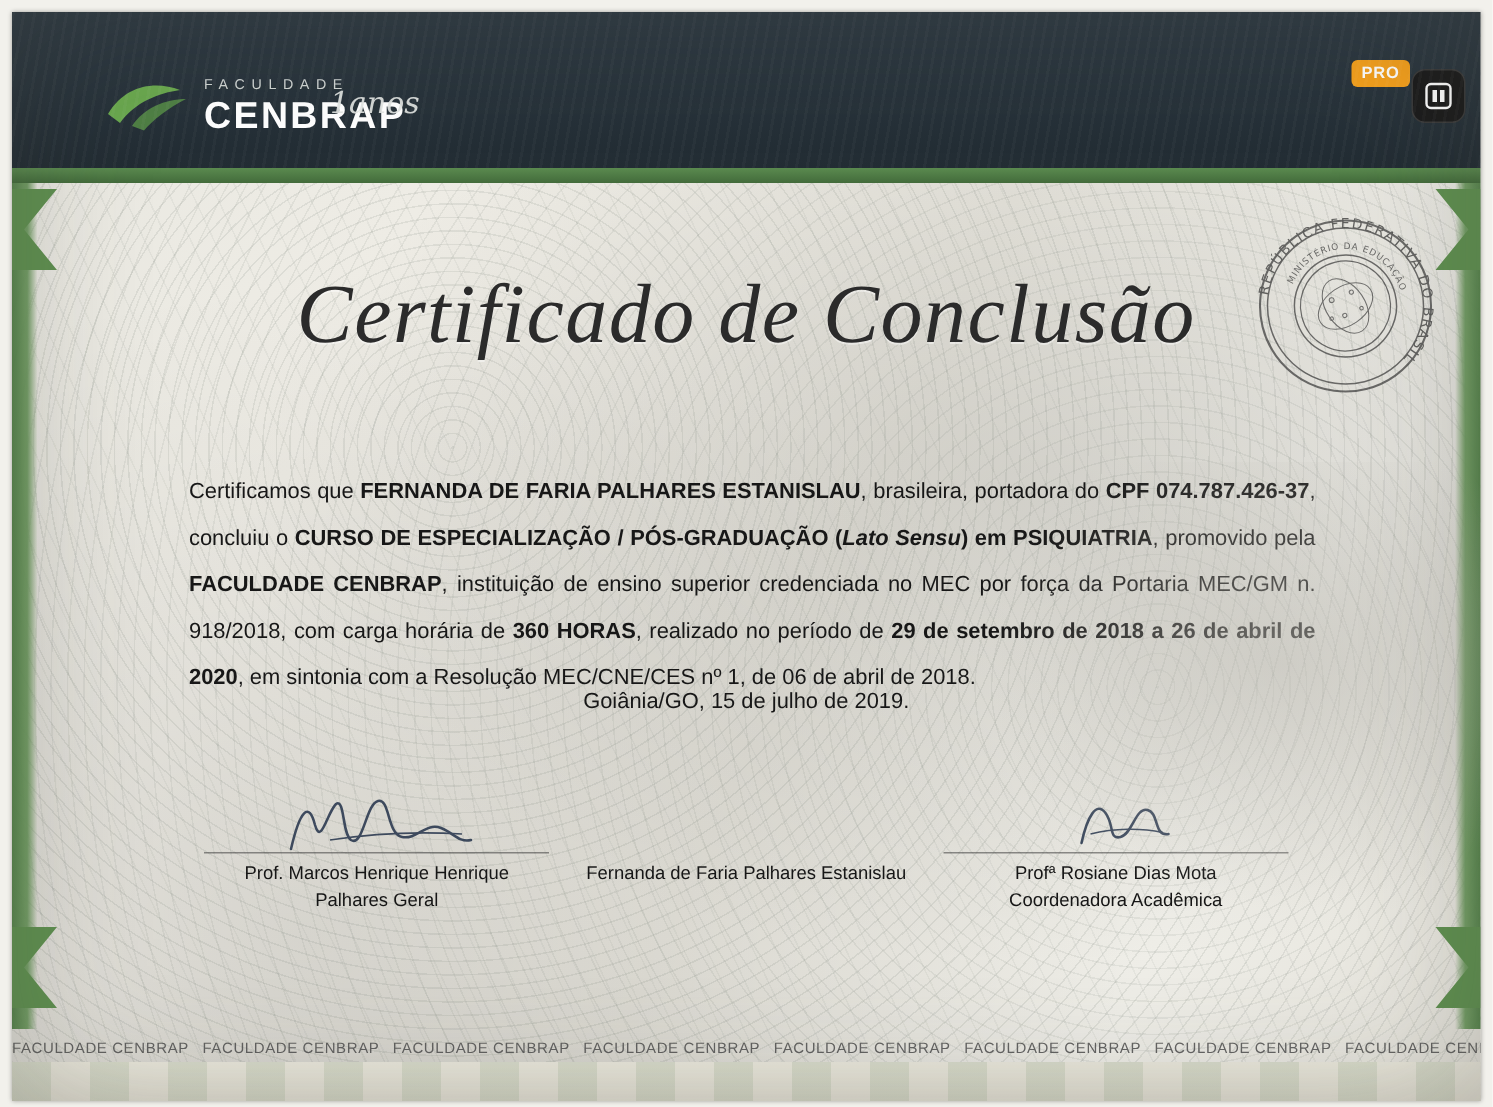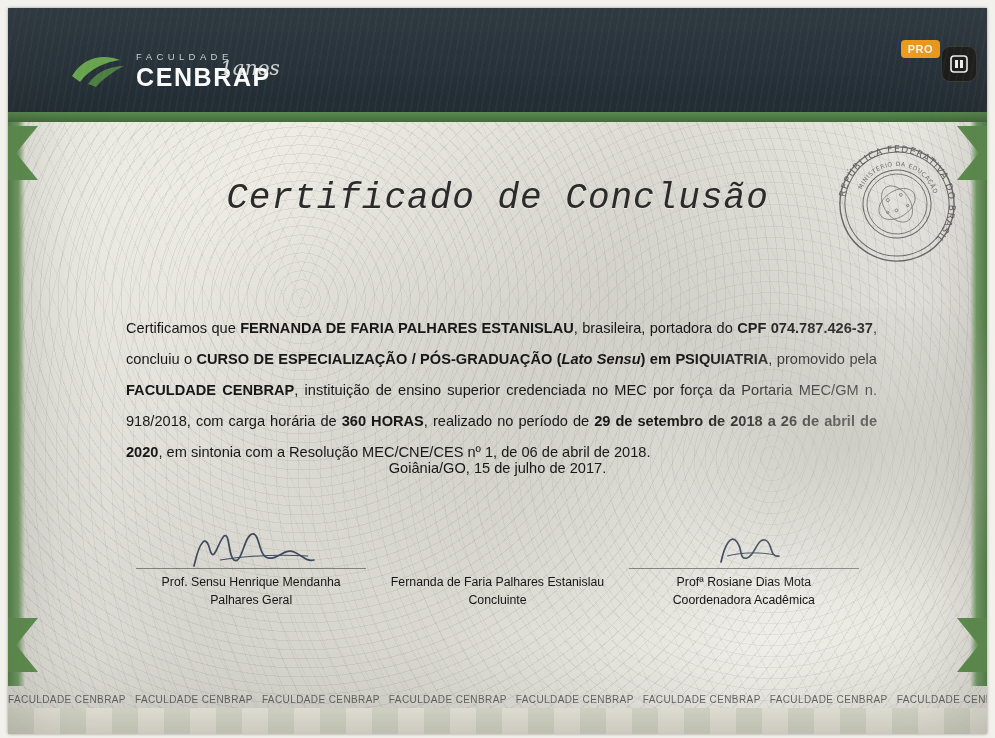--- a/index.html
+++ b/index.html
@@ -102,23 +102,23 @@
   }
   .edge-right{
     position:absolute;right:0;top:114px;bottom:48px;width:17px;
     background:linear-gradient(270deg,#4f7f45 0%, #6d9a5f 60%, rgba(120,150,110,0) 100%);
     opacity:.95;
   }
 
   
   .title{
     position:absolute;left:0;right:0;top:170px;text-align:center;
-    font-family:Liberation Mono, monospace;
+    font-family:Liberation Serif, serif;
     font-style:italic;
-    font-size:36px;
+    font-size:56px;
     color:#2b2b2b;
     letter-spacing:1px;
     text-shadow:0 1px 0 rgba(255,255,255,.45);
   }
 
   
   .seal{
     position:absolute;right:24px;top:130px;width:132px;height:132px;
     transform:rotate(-14deg);
     opacity:.72;
@@ -268,39 +268,38 @@
         </g>
       </svg>
     </div>
 
     <div class="title">Certificado de Conclusão</div>
 
     <div class="body-text">
       <span>Certificamos que </span><b>FERNANDA DE FARIA PALHARES ESTANISLAU</b><span>, brasileira, portadora do </span><b>CPF 074.787.426-37</b><span>, concluiu o </span><b>CURSO DE ESPECIALIZAÇÃO / PÓS-GRADUAÇÃO (</b><b><i>Lato Sensu</i></b><b>) em PSIQUIATRIA</b><span>, promovido pela </span><b>FACULDADE CENBRAP</b><span>, instituição de ensino superior credenciada no MEC por força da Portaria MEC/GM n. 918/2018, com carga horária de </span><b>360 HORAS</b><span>, realizado no período de </span><b>29 de setembro de 2018 a 26 de abril de 2020</b><span>, em sintonia com a Resolução MEC/CNE/CES nº 1, de 06 de abril de 2018.</span>
     </div>
 
-    <div class="place-date">Goiânia/GO, 15 de julho de 2017.</div>
+    <div class="place-date">Goiânia/GO, 15 de julho de 2019.</div>
 
     <div class="signatures">
       <div class="sig">
         <span class="scribble">
           <svg width="150" height="44" viewBox="0 0 150 44">
             <path d="M18 40 C24 14, 30 8, 34 24 C38 38, 42 16, 48 10 C54 6, 52 30, 58 34 C66 39, 68 10, 76 8 C84 6, 82 30, 92 32 C102 34, 108 22, 118 26 C126 29, 130 36, 138 34" fill="none" stroke="#23324a" stroke-width="1.7" stroke-linecap="round"></path>
             <path d="M44 34 C70 30, 100 28, 132 30" fill="none" stroke="#23324a" stroke-width="1.1"></path>
           </svg>
         </span>
         <div class="rule"></div>
-        <div class="name">Prof. Sensu Henrique Mendanha</div>
+        <div class="name">Prof. Marcos Henrique Henrique</div>
         <div class="role">Palhares Geral</div>
       </div>
 
       <div class="sig center">
         <div class="rule"></div>
         <div class="name">Fernanda de Faria Palhares Estanislau</div>
-        <div class="role">Concluinte</div>
       </div>
 
       <div class="sig">
         <span class="scribble">
           <svg width="150" height="44" viewBox="0 0 150 44">
             <path d="M52 36 C56 18, 62 8, 68 16 C74 24, 70 34, 78 32 C86 30, 88 12, 96 14 C104 16, 100 32, 110 30" fill="none" stroke="#23324a" stroke-width="1.7" stroke-linecap="round"></path>
             <path d="M58 30 C74 26, 92 26, 106 29" fill="none" stroke="#23324a" stroke-width="1"></path>
           </svg>
         </span>
         <div class="rule"></div>

